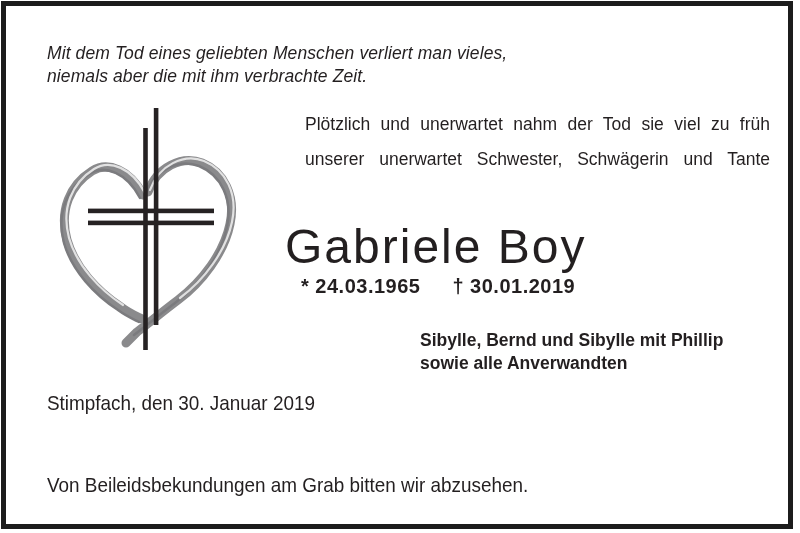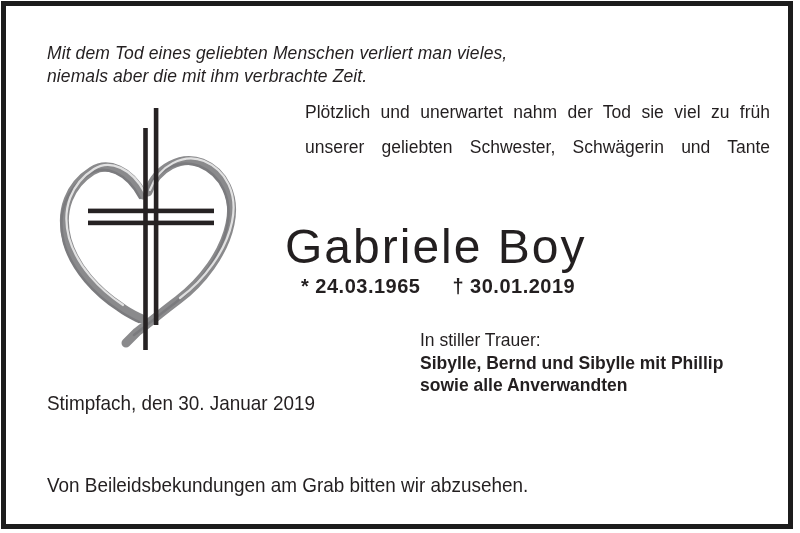--- a/index.html
+++ b/index.html
@@ -13,21 +13,21 @@
   }
   .quote{
     position:absolute;left:47px;top:42px;
     font-style:italic;font-size:17.5px;line-height:22.5px;letter-spacing:0.1px;
   }
   .emblem{position:absolute;left:55px;top:100px;width:190px;height:258px;}
   .col{
     position:absolute;left:305px;top:101px;width:465px;
     font-size:17.5px;line-height:22px;
   }
-  .para{margin:0 0 13px 0;}
+  .para{margin:12px 0 13px 0;}
   .jl{text-align:justify;text-align-last:justify;}
   .nameblock{position:absolute;left:285px;top:219px;width:486px;text-align:left;}
   .name{font-size:48px;line-height:56px;letter-spacing:2px;white-space:nowrap;}
   .dates{font-size:20px;font-weight:bold;margin-top:0;letter-spacing:0.5px;}
   .dates span{margin:0 16px;white-space:nowrap;}
   .mourners{position:absolute;left:420px;top:329px;font-size:17.5px;line-height:22.5px;}
   .mourners .bold{font-weight:bold;}
   .block-bottom{position:absolute;left:47px;}
   .dateline{top:392px;text-align:center;}
   .funeral{top:423px;width:725px;}
@@ -66,33 +66,32 @@
       <rect x="88" y="208.6" width="126" height="4.6"></rect>
       <rect x="88" y="220.6" width="126" height="4.6"></rect>
     </g>
   </svg>
 
   <div class="col">
     <div class="para">
       <div class="jl">Plötzlich und unerwartet nahm der Tod sie viel zu früh</div>
     </div>
     <div class="para">
-      <div class="jl">unserer geliebten Schwester, Schwägerin und Tante</div>
+      <div class="jl">unserer unerwartet Schwester, Schwägerin und Tante</div>
     </div>
   </div>
 
   <div class="nameblock">
     <div class="name">Gabriele Boy</div>
     <div class="dates">
       <span>* 24.03.1965</span><span>† 30.01.2019</span>
     </div>
   </div>
 
   <div class="mourners">
-    <div>In stiller Trauer:</div>
     <div class="bold">Sibylle, Bernd und Sibylle mit Phillip</div>
     <div class="bold">sowie alle Anverwandten</div>
   </div>
 
   <div class="block-bottom dateline">
     <div class="condIn nowrap">Stimpfach, den 30. Januar 2019</div>
   </div>
 
 
   <div class="block-bottom condolence">

